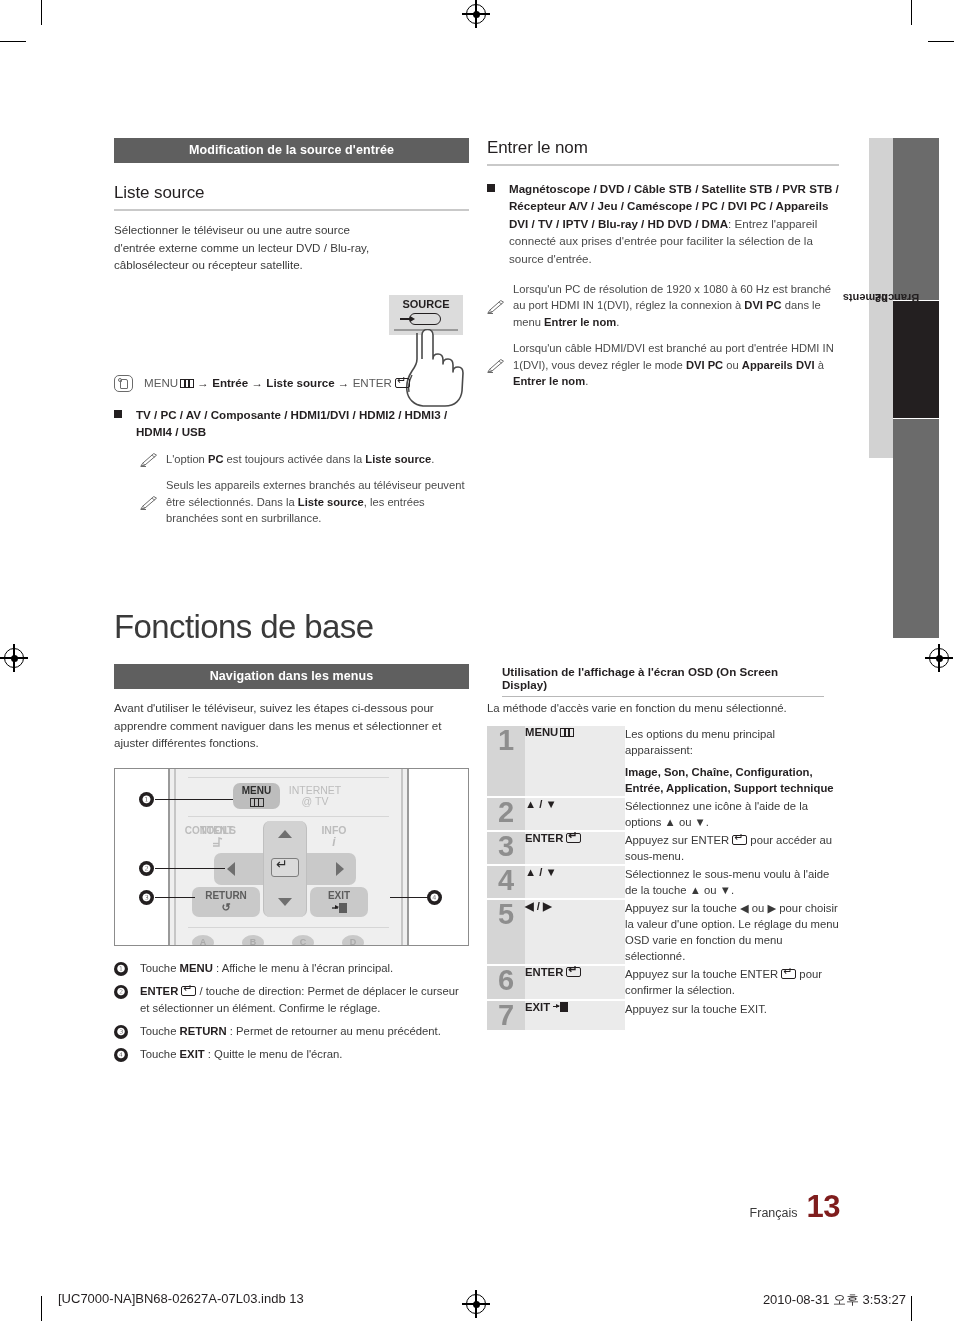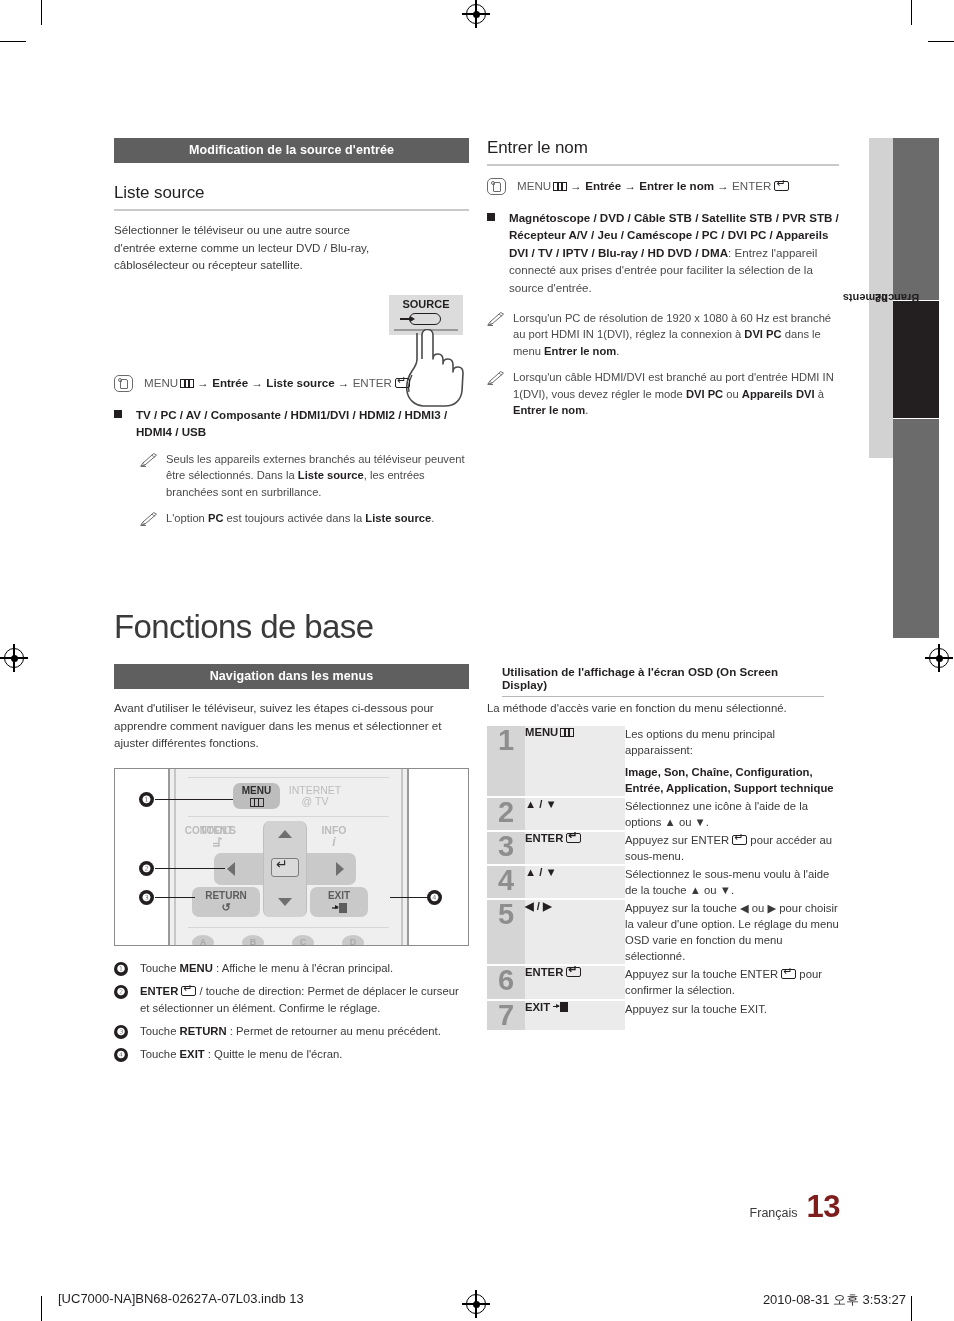--- a/index.html
+++ b/index.html
@@ -109,21 +109,21 @@
   
   .bullrow { display: flex; align-items: flex-start; margin-top: 14px; }
   .sq {
     width: 8px; height: 8px; flex: 0 0 8px;
     background: #231f20; margin: 4px 14px 0 0;
   }
   .bulltext { font-size: 11.6px; line-height: 1.5; font-weight: bold; }
   .bulltext .reg-txt { font-weight: normal; color: #4a4a4a; }
 
   
-  .noterow { display: flex; align-items: flex-start; margin-top: 10px; }
+  .noterow { display: flex; align-items: center; margin-top: 10px; }
   .noterow.indent { margin-left: 26px; }
   .pencil { width: 18px; height: 14px; flex: 0 0 18px; margin: 2px 8px 0 0; }
   .notetext { font-size: 11.2px; line-height: 1.47; color: #4a4a4a; }
   .notetext b { color: #231f20; }
 
   
   .remote-box {
     position: relative;
     border: 1px solid #8c8c8c;
     background: #ffffff;
@@ -417,50 +417,41 @@
     </div>
 
     <div class="noterow indent">
       <svg class="pencil" viewBox="0 0 18 14">
         <path d="M1 13 L5 12 L16.5 2.2 L13.8 0.5 L2.6 10.3 Z" fill="#ffffff" stroke="#6b6b6b" stroke-width="1"></path>
         <path d="M2.6 10.3 L5 12" stroke="#6b6b6b" stroke-width="0.8"></path>
         <path d="M11.8 2.2 L15 4.2" stroke="#6b6b6b" stroke-width="0.8"></path>
         <path d="M0.5 13.5 L6 13.5" stroke="#6b6b6b" stroke-width="1"></path>
       </svg>
       <div class="notetext">
-        Seuls les appareils externes branchés au téléviseur peuvent être sélectionnés. Dans la <b>Liste source</b>, les entrées branchées sont en surbrillance.
+        L'option <b>PC</b> est toujours activée dans la <b>Liste source</b>.
       </div>
     </div>
 
     <div class="noterow indent">
       <svg class="pencil" viewBox="0 0 18 14">
         <path d="M1 13 L5 12 L16.5 2.2 L13.8 0.5 L2.6 10.3 Z" fill="#ffffff" stroke="#6b6b6b" stroke-width="1"></path>
         <path d="M2.6 10.3 L5 12" stroke="#6b6b6b" stroke-width="0.8"></path>
         <path d="M11.8 2.2 L15 4.2" stroke="#6b6b6b" stroke-width="0.8"></path>
         <path d="M0.5 13.5 L6 13.5" stroke="#6b6b6b" stroke-width="1"></path>
       </svg>
       <div class="notetext">
-        L'option <b>PC</b> est toujours activée dans la <b>Liste source</b>.
+        Seuls les appareils externes branchés au téléviseur peuvent être sélectionnés. Dans la <b>Liste source</b>, les entrées branchées sont en surbrillance.
       </div>
     </div>
   </div>
 
   <div class="col-right">
 
     <h2 class="sub tight">Entrer le nom</h2>
 
-    <div class="pathrow" style="margin-top:12px;">
-      <div class="hand-icon">
-        <div class="pad"></div>
-          <div class="tip"></div>
-      </div>
-      <div class="pathtext">
-        <span>MENU</span><span class="menu-glyph"></span><b> → Entrée → Entrer le nom → </b><span>ENTER</span><span class="enter-glyph"></span>
-      </div>
-    </div>
 
     <div class="bullrow">
       <div class="sq"></div>
       <div class="bulltext">
         <span>Magnétoscope / DVD / Câble STB / Satellite STB / PVR STB / Récepteur A/V / Jeu / Caméscope / PC / DVI PC / Appareils DVI / TV / IPTV / Blu-ray / HD DVD / DMA</span><span class="reg-txt">: Entrez l'appareil connecté aux prises d'entrée pour faciliter la sélection de la source d'entrée.</span>
       </div>
     </div>
 
     <div class="noterow" style="margin-top:14px;">
       <svg class="pencil" viewBox="0 0 18 14">

